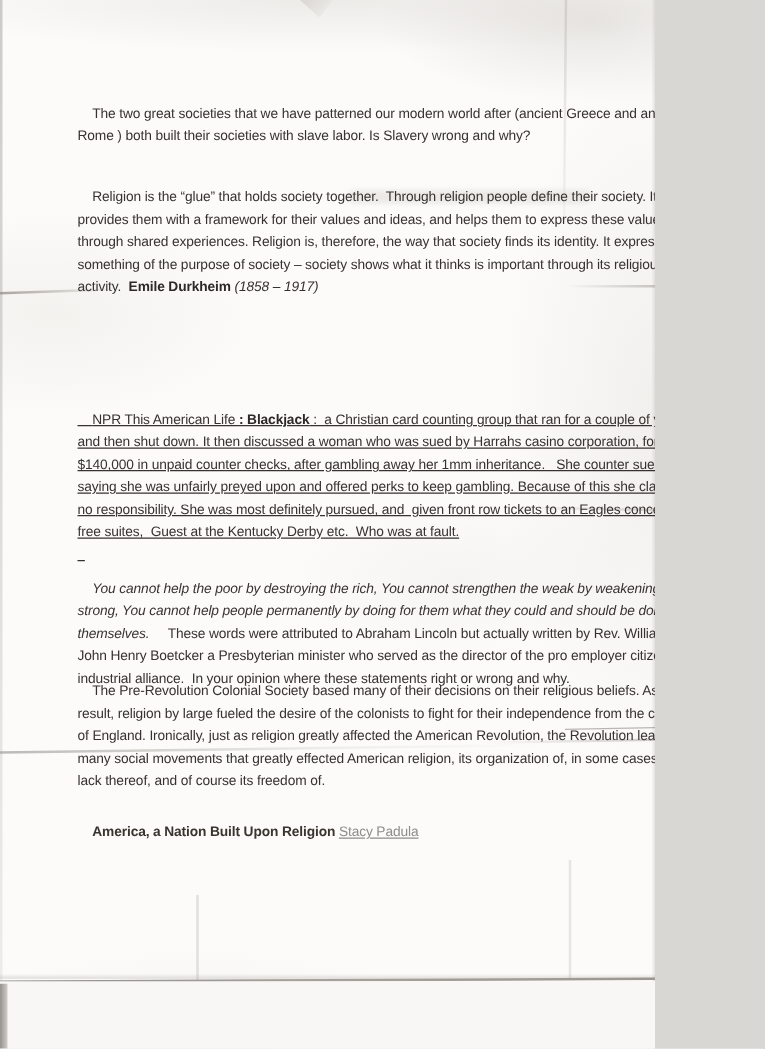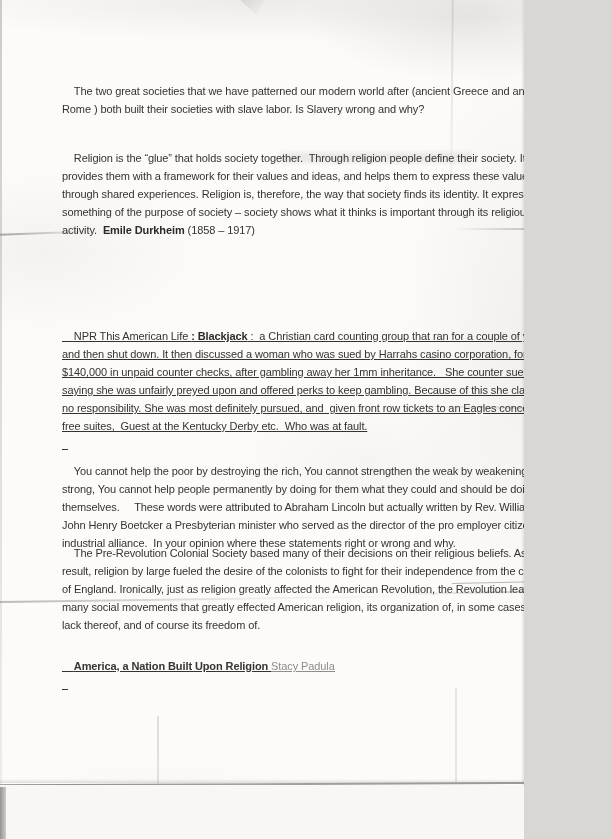--- a/index.html
+++ b/index.html
@@ -15,28 +15,28 @@
       radial-gradient(ellipse 240px 120px at 8% 30%, rgba(235,233,229,.5), transparent 70%),
       radial-gradient(ellipse 200px 90px at 70% 55%, rgba(238,236,232,.45), transparent 70%);
     color:#332f2c;
   }
   .para{
     position:absolute;left:62px;width:497px;
     font-size:11px;line-height:18px;letter-spacing:-0.1px;
     white-space:pre-wrap;color:#363230;
   }
   .b{font-weight:bold;color:#2c2926;}
-  .i{}
+  .i{font-style:italic;}
   #p1{top:64px;}
   #p2{top:131px;}
   #p3{top:245px;}
   #p4{top:309px;text-decoration:underline;}
   #p5{top:444px;}
   #p6{top:526px;}
-  #byline{top:639px;text-decoration:underline;}
+  #byline{top:639px;}
   .byline-title{font-weight:bold;color:#38342f;}
   .author-link{color:#8f8d8a;text-decoration:underline;}
   
   .art{position:absolute;pointer-events:none;}
   #edge-left{left:0;top:0;width:2px;height:100%;background:linear-gradient(180deg,rgba(160,157,152,.5),rgba(190,187,182,.2));}
   #edge-right{right:0;top:0;width:3px;height:100%;background:linear-gradient(270deg,rgba(205,202,198,.5),transparent);}
   #notch-top{left:240px;top:0;width:26px;height:14px;background:linear-gradient(120deg,rgba(200,197,192,.55),rgba(230,228,224,0));clip-path:polygon(0 0,100% 0,60% 100%);}
   #crease-v1{left:451px;top:0;width:2px;height:178px;background:linear-gradient(180deg,rgba(190,187,182,.5),rgba(190,187,182,.12));transform:rotate(.5deg);}
   #crease-v2{left:543px;top:0;width:2px;height:783px;background:linear-gradient(180deg,rgba(200,197,192,.4),rgba(200,197,192,.1) 30%,rgba(200,197,192,.35));}
   #crease-v3{left:455px;top:688px;width:2px;height:96px;background:rgba(205,202,197,.45);}

